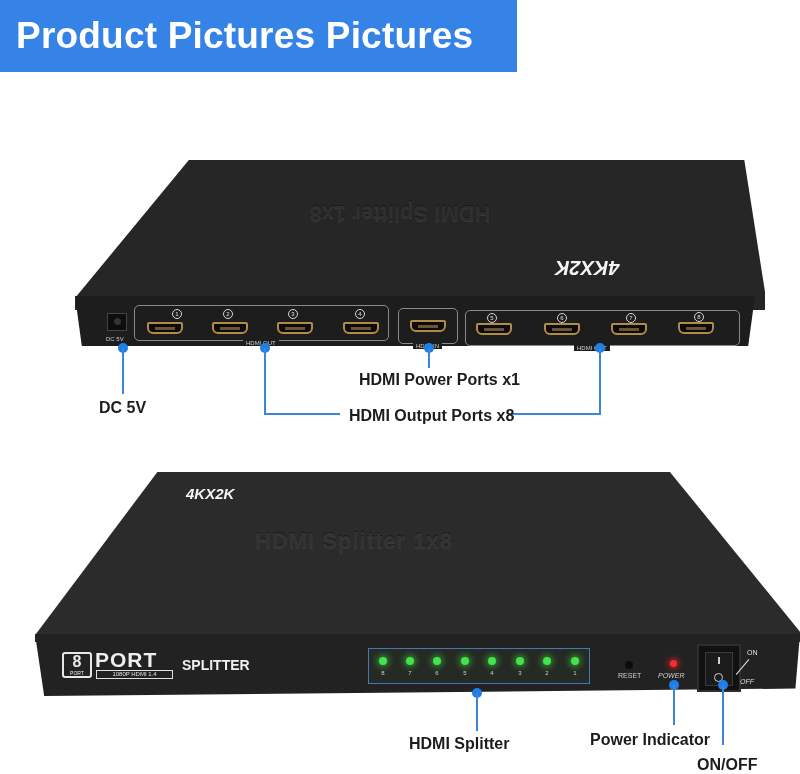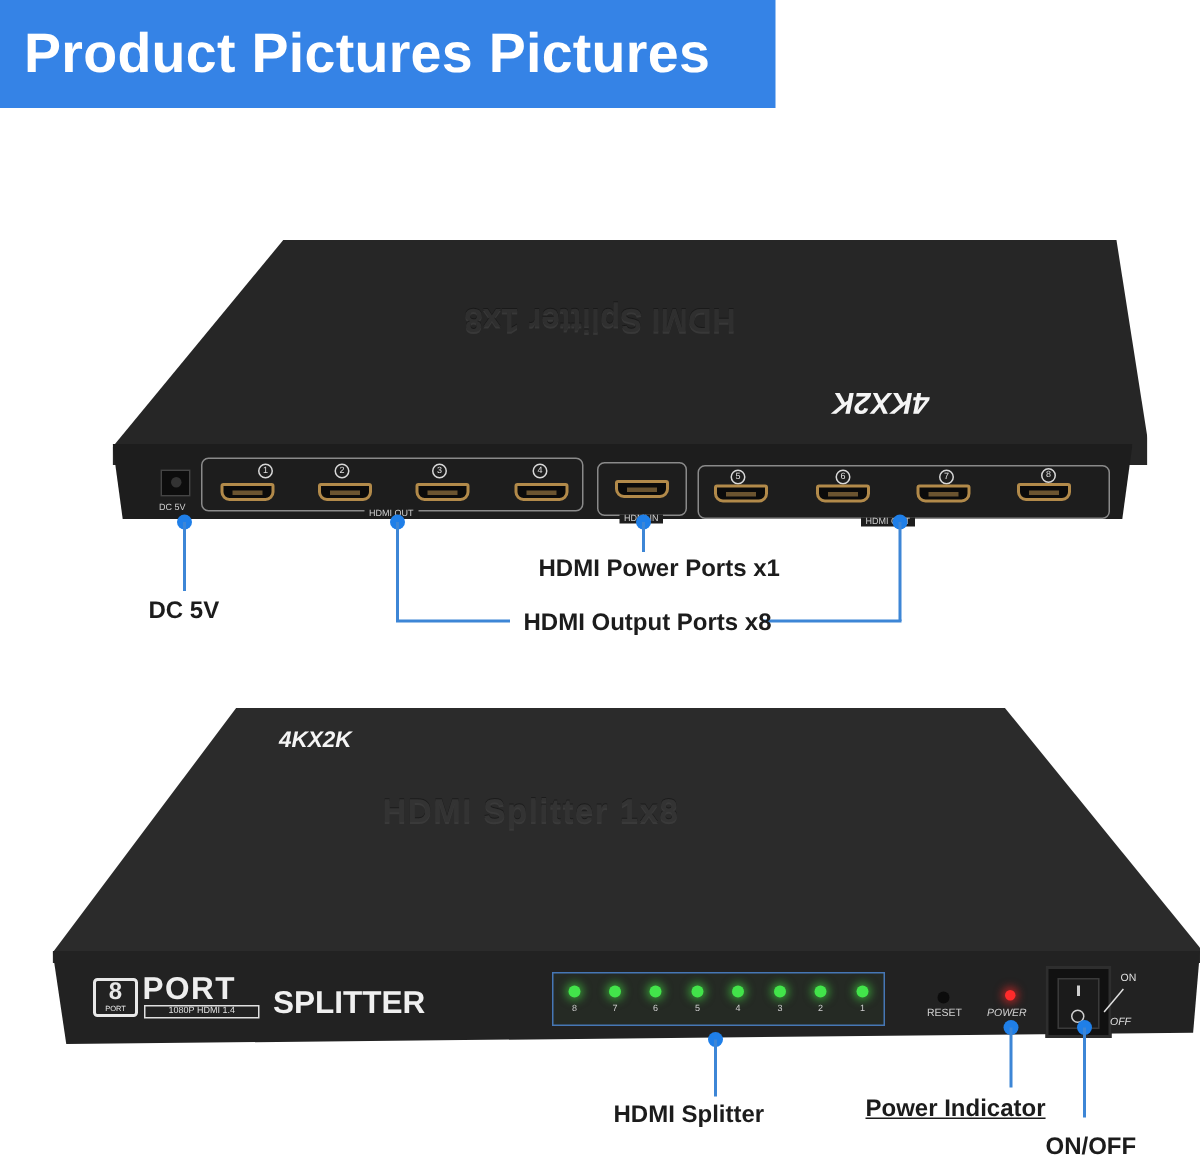--- a/index.html
+++ b/index.html
@@ -97,21 +97,21 @@
   .logo-8 .small { font-size: 5px; display: block; line-height: 6px; }
   .logo-hdmi {
     position: absolute; left: 95px; top: 650px; color: #eeeeee; font-size: 21px; font-weight: bold;
     letter-spacing: 1px; line-height: 20px;
   }
   .logo-sub {
     position: absolute; left: 96px; top: 670px; width: 77px; height: 9px; border: 1px solid #e0e0e0;
     color: #e0e0e0; font-size: 6px; line-height: 7px; text-align: center; white-space: nowrap;
   }
   .logo-splitter {
-    position: absolute; left: 182px; top: 657px; color: #f0f0f0; font-weight: bold; font-size: 21px;
+    position: absolute; left: 182px; top: 657px; color: #f0f0f0; font-weight: bold; font-size: 14px;
   }
   .led-panel {
     position: absolute; left: 368px; top: 648px; width: 222px; height: 36px;
     border: 1px solid #4677b5; background: #252a24;
   }
   .led { position: absolute; top: 8px; width: 8px; height: 8px; border-radius: 50%;
     background: #42e44a; box-shadow: 0 0 6px 2px rgba(70, 230, 70, 0.55); }
   .led-num { position: absolute; top: 21px; width: 10px; color: #cfcfcf; font-size: 6px; text-align: center; }
 
   .reset-hole { position: absolute; left: 625px; top: 661px; width: 8px; height: 8px; border-radius: 50%; background: #0c0c0c; }
@@ -239,17 +239,17 @@
   <div class="switch-slash"></div>
   <div class="switch-off">OFF</div>
 </div>
 
 <div class="dot" style="left:472px; top:688px;"></div>
 <div class="line" style="left:476px; top:693px; width:2px; height:38px;"></div>
 <div class="label" style="left:409px; top:735px;">HDMI Splitter</div>
 
 <div class="dot" style="left:669px; top:680px;"></div>
 <div class="line" style="left:673px; top:685px; width:2px; height:40px;"></div>
-<div class="label" style="left:577px; top:731px;text-decoration:underline;">Power Indicator</div>
+<div class="label" style="left:590px; top:731px;">Power Indicator</div>
 
 <div class="dot" style="left:718px; top:680px;"></div>
 <div class="line" style="left:722px; top:685px; width:2px; height:60px;"></div>
 <div class="label" style="left:697px; top:756px;">ON/OFF</div>
 
 </body></html>

